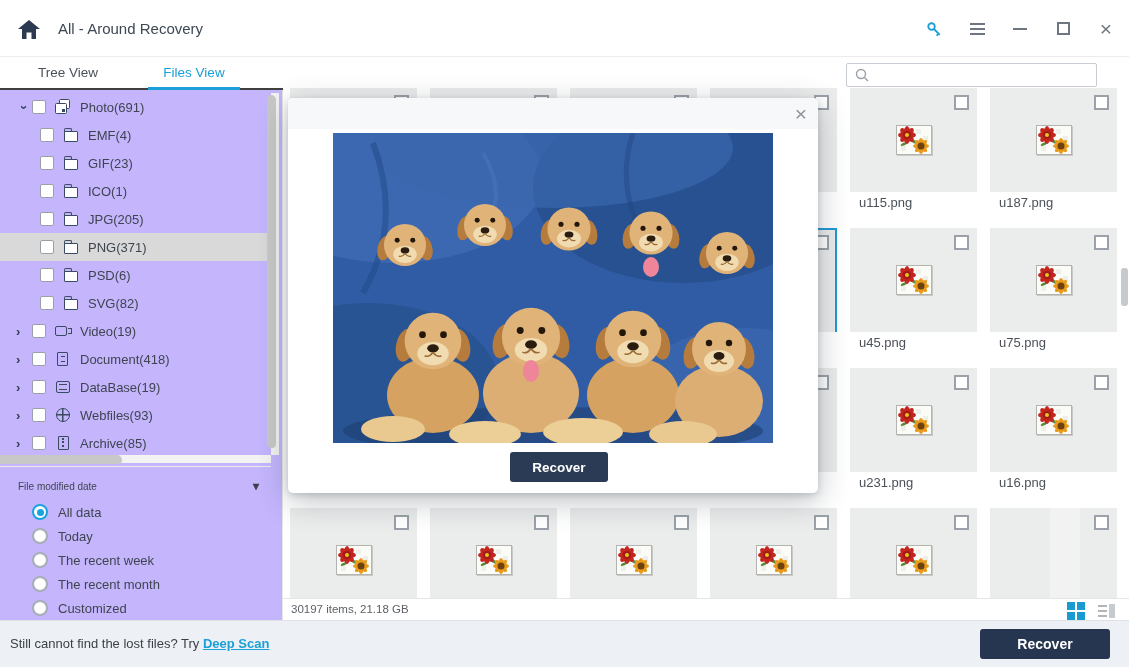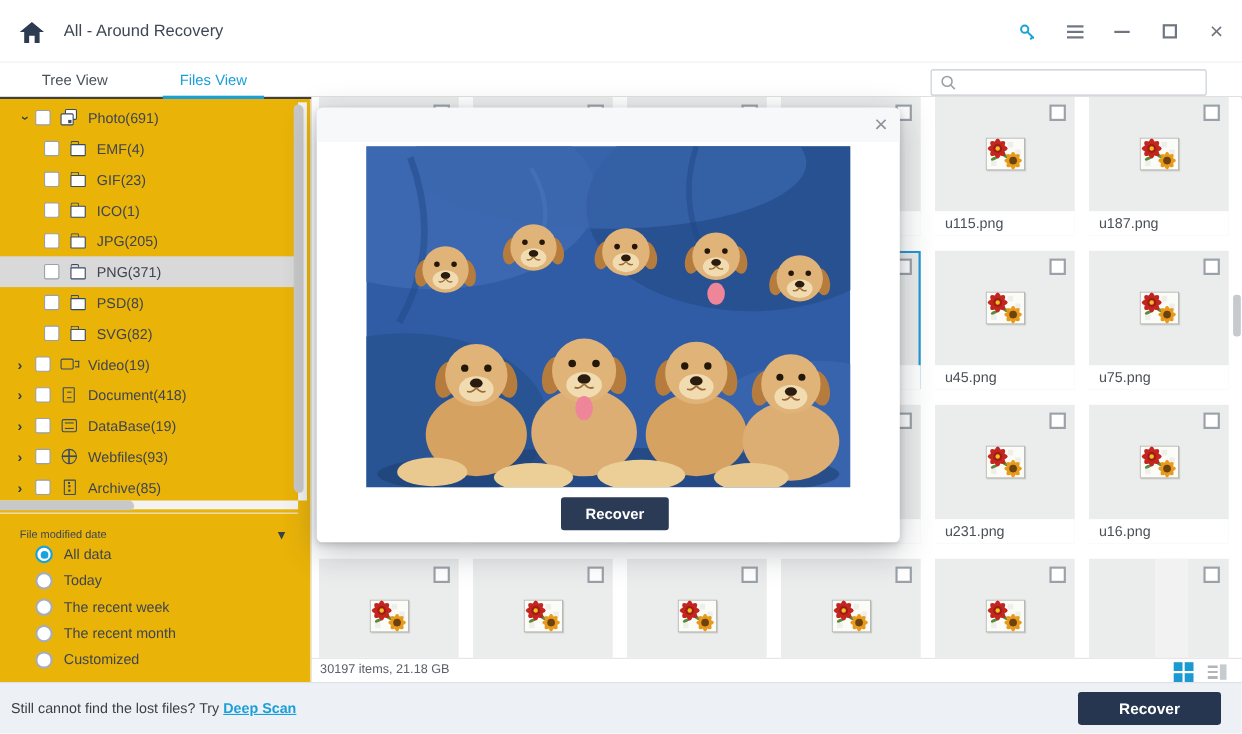--- a/index.html
+++ b/index.html
@@ -20,21 +20,21 @@
   
   .tabbar { position:absolute; left:0; top:57px; width:1129px; height:33px; background:#fff; border-bottom:2px solid #404040; }
   .tab { position:absolute; top:0; height:32px; line-height:32px; text-align:center; font-size:13.5px; color:#4a5159; cursor:default; }
   .tab-tree { left:20px; width:96px; }
   .tab-files { left:148px; width:92px; color:#1b9fd8; border-bottom:3px solid #1b9fd8; height:33px; }
   .searchbox { position:absolute; left:846px; top:6px; width:251px; height:24px; border:1px solid #c6ccd2; border-radius:2px; background:#fff; display:flex; align-items:center; }
   .searchbox svg { margin-left:7px; flex:none; }
   .searchbox input { border:none; outline:none; flex:1; height:20px; font-size:12px; font-family:inherit; color:#3e4550; background:transparent; padding:0 6px 0 4px; }
 
   
-  .sidebar { position:absolute; left:0; top:90px; width:283px; height:530px; background:#eab308; border-right:1px solid #e4e4e4; }
+  .sidebar { position:absolute; left:0; top:90px; width:283px; height:530px; background:#c4b5fd; border-right:1px solid #e4e4e4; }
   .tree { position:absolute; left:0; top:3px; width:271px; }
   .trow { display:flex; align-items:center; height:28px; padding-left:16px; cursor:default; }
   .trow.child { padding-left:24px; }
   .trow.sel { background:#d9d9d9; }
   .exp { display:inline-block; width:16px; font-size:13px; font-weight:bold; color:#2f3d52; text-align:left; }
   .exp.open { transform:rotate(90deg); text-align:center; }
   .tcb { width:14px; height:14px; border:1.5px solid #99a0a8; border-radius:2px; background:#fff; margin-right:8px; flex:none; }
   .tico { position:relative; width:19px; height:16px; margin-right:7px; flex:none; }
   .tico::before, .tico::after { content:""; position:absolute; box-sizing:border-box; }
   .tlbl { font-size:13px; color:#3e4550; white-space:nowrap; }
@@ -58,21 +58,21 @@
 
   .vscroll { position:absolute; left:271px; top:3px; width:8px; height:362px; background:#f3f3f3; }
   .vscroll .thumb { position:absolute; left:0; top:2px; width:8px; height:352px; background:#c8c8c8; border-radius:4px; }
   .hscroll { position:absolute; left:0; top:365px; width:271px; height:8px; background:#f3f3f3; }
   .hscroll .thumb { position:absolute; left:2px; top:0; width:238px; height:8px; background:#c8c8c8; border-radius:4px; }
 
   .filter { position:absolute; left:0; top:376px; width:271px; border-top:1px solid #ececec; padding-top:9px; }
   .filter-head { display:flex; align-items:center; height:20px; padding:0 12px 0 18px; }
   .filter-title { flex:1; font-size:10px; color:#3f4650; }
   .filter-chev { font-size:12px; color:#3a414b; font-weight:bold; }
-  .ropt { display:flex; align-items:flex-start; height:24px; padding-left:32px; cursor:default; }
+  .ropt { display:flex; align-items:flex-end; height:24px; padding-left:32px; cursor:default; }
   .radio { position:relative; width:16px; height:16px; border:2px solid #a6adb5; border-radius:50%; background:#fff; flex:none; }
   .radio.sel { border-color:#18a3dc; }
   .radio.sel::after { content:""; position:absolute; inset:2.5px; background:#18a3dc; border-radius:50%; }
   .rlbl { margin-left:10px; font-size:13px; color:#3e454e; }
 
   
   .main { position:absolute; left:283px; top:88px; width:846px; height:510px; background:#fff; overflow:hidden; }
   .cells { position:absolute; left:7px; top:0; display:grid; grid-template-columns:repeat(6,127px); grid-auto-rows:126px; column-gap:13px; row-gap:14px; }
   .cell { position:relative; background:#ebecec; }
   .cell.selected { box-shadow:inset 0 0 0 2px #2097d4; }
@@ -432,21 +432,21 @@
         <span class="exp" data-name="expander-icon"></span>
         <span class="tcb" data-name="checkbox"></span>
         <span class="tico" data-name="folder-icon"></span>
         <span class="tlbl" data-name="tree-item-label">PNG(371)</span>
       </div>
 
       <div class="trow child" data-name="tree-item">
         <span class="exp" data-name="expander-icon"></span>
         <span class="tcb" data-name="checkbox"></span>
         <span class="tico" data-name="folder-icon"></span>
-        <span class="tlbl" data-name="tree-item-label">PSD(8)</span>
+        <span class="tlbl" data-name="tree-item-label">PSD(6)</span>
       </div>
 
       <div class="trow child" data-name="tree-item">
         <span class="exp" data-name="expander-icon"></span>
         <span class="tcb" data-name="checkbox"></span>
         <span class="tico" data-name="folder-icon"></span>
         <span class="tlbl" data-name="tree-item-label">SVG(82)</span>
       </div>
 
       <div class="trow" data-name="tree-item">

